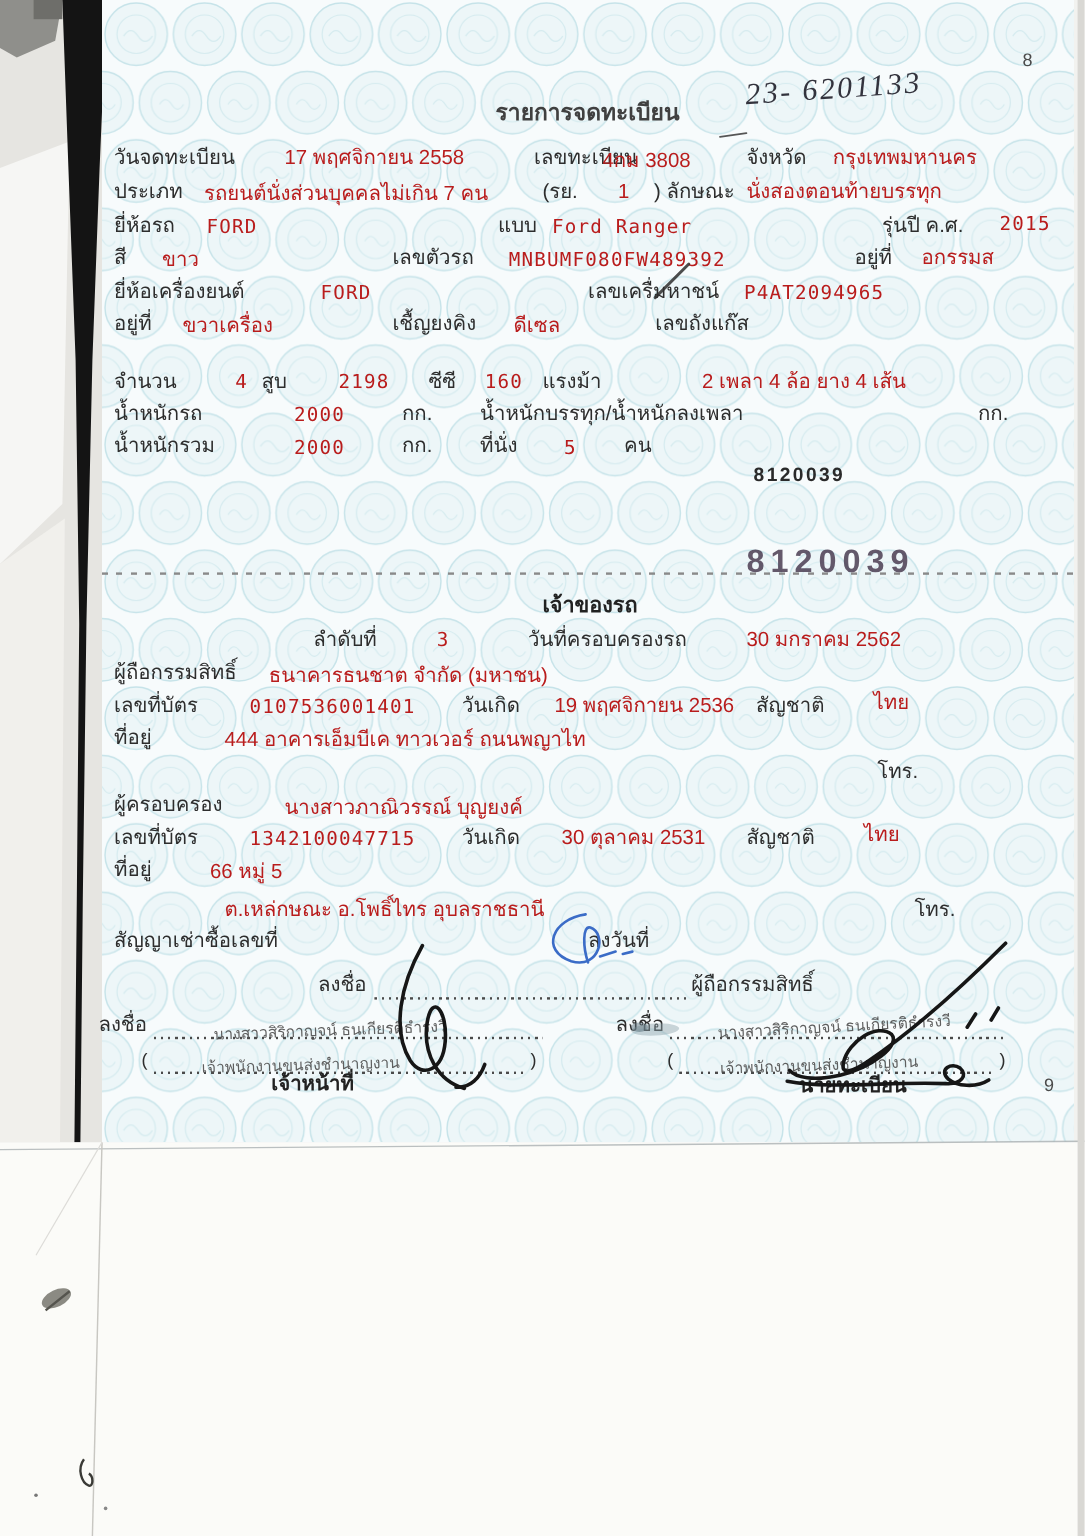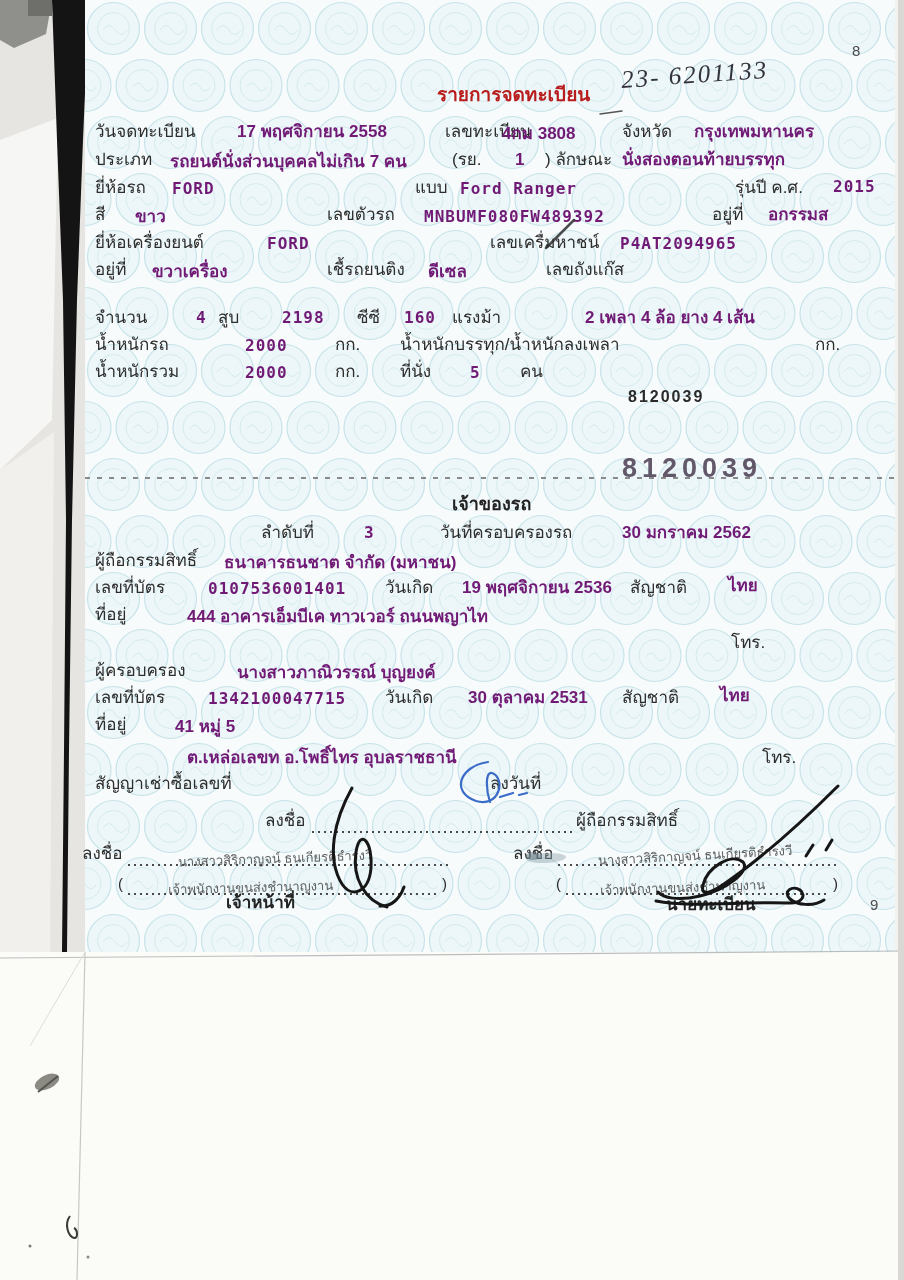--- a/index.html
+++ b/index.html
@@ -3,23 +3,23 @@
 <meta charset="utf-8">
 <style>
   html,body{margin:0;padding:0;}
   body{width:904px;height:1280px;background:#ffffff;font-family:"Liberation Sans","DejaVu Sans",sans-serif;}
   .scan{position:relative;width:904px;height:1280px;overflow:hidden;background:#f2f2ef;}
   .left-strip{position:absolute;left:0;top:0;width:86px;height:952px;background:#e6e5e1;}
   .doc{position:absolute;left:85px;top:0;width:810px;height:952px;background:#f7fbfc;overflow:hidden;}
   .bottom-sheet{position:absolute;left:0;top:952px;width:904px;height:328px;background:#fbfbf8;}
   .right-edge{position:absolute;right:0;top:0;width:6px;height:1280px;background:#d9d8d4;}
   .t{position:absolute;white-space:nowrap;font-size:17px;line-height:1.4;color:#2d2d2d;}
-  .v{font-weight:700;color:#701a75;}
+  .v{font-weight:400;color:#b91c1c;}
   .mono{font-family:"DejaVu Sans Mono","Liberation Mono",monospace;letter-spacing:1px;font-size:16px;}
-  .title{font-size:19px;font-weight:700;color:#b91c1c;margin-left:24px;}
+  .title{font-size:19px;font-weight:700;color:#404040;}
   .sect{font-size:18px;font-weight:700;color:#222;}
   .small{font-size:15px;}
   .pageno{font-size:15px;color:#4a4a4a;}
   .hand{font-size:25px;font-style:italic;letter-spacing:2px;color:#33333d;transform:rotate(-4deg);transform-origin:left top;font-family:"Liberation Serif","DejaVu Serif",serif;}
   .dots{position:absolute;height:2px;background:repeating-linear-gradient(90deg,#4a4a4a 0 2px,transparent 2px 6px);}
   .perf{position:absolute;left:85px;top:477px;width:810px;height:2px;background:repeating-linear-gradient(90deg,#8a8a8a 0 5px,transparent 5px 12px);}
   .perf-num{position:absolute;left:622px;top:452px;height:27px;overflow:hidden;}
   .perf-num span{font-size:27px;font-weight:700;letter-spacing:5px;color:#4a3d52;opacity:.85;line-height:1.2;}
   .docnum{font-size:16px;font-weight:700;letter-spacing:2px;color:#2a2a2a;}
   .stamp{position:absolute;font-size:13px;color:#4f4f4f;white-space:nowrap;opacity:.9;}
@@ -109,21 +109,21 @@
   <span class="t" style="left:712px;top:203px">อยู่ที่</span>
   <span class="t v" style="left:768px;top:203px">อกรรมส</span>
 
   <span class="t" style="left:95px;top:231px">ยี่ห้อเครื่องยนต์</span>
   <span class="t v mono" style="left:267px;top:233px">FORD</span>
   <span class="t" style="left:490px;top:231px">เลขเครื่มหาชน์</span>
   <span class="t v mono" style="left:620px;top:233px">P4AT2094965</span>
 
   <span class="t" style="left:95px;top:258px">อยู่ที่</span>
   <span class="t v" style="left:152px;top:260px">ขวาเครื่อง</span>
-  <span class="t" style="left:327px;top:258px">เชื้รถยนติง</span>
+  <span class="t" style="left:327px;top:258px">เชื้ญยงคิง</span>
   <span class="t v" style="left:428px;top:260px">ดีเซล</span>
   <span class="t" style="left:546px;top:258px">เลขถังแก๊ส</span>
 
   <span class="t" style="left:95px;top:306px">จำนวน</span>
   <span class="t v mono" style="left:196px;top:307px">4</span>
   <span class="t" style="left:218px;top:306px">สูบ</span>
   <span class="t v mono" style="left:282px;top:307px">2198</span>
   <span class="t" style="left:357px;top:306px">ซีซี</span>
   <span class="t v mono" style="left:404px;top:307px">160</span>
   <span class="t" style="left:452px;top:306px">แรงม้า</span>
@@ -171,22 +171,22 @@
   <span class="t v" style="left:237px;top:661px">นางสาวภาณิวรรณ์ บุญยงค์</span>
 
   <span class="t" style="left:95px;top:686px">เลขที่บัตร</span>
   <span class="t v mono" style="left:208px;top:688px">1342100047715</span>
   <span class="t" style="left:385px;top:686px">วันเกิด</span>
   <span class="t v" style="left:468px;top:686px">30 ตุลาคม 2531</span>
   <span class="t" style="left:622px;top:686px">สัญชาติ</span>
   <span class="t v" style="left:720px;top:684px">ไทย</span>
 
   <span class="t" style="left:95px;top:713px">ที่อยู่</span>
-  <span class="t v" style="left:175px;top:715px">41 หมู่ 5</span>
-  <span class="t v" style="left:187px;top:746px">ต.เหล่อเลขท อ.โพธิ์ไทร อุบลราชธานี</span>
+  <span class="t v" style="left:175px;top:715px">66 หมู่ 5</span>
+  <span class="t v" style="left:187px;top:746px">ต.เหล่กษณะ อ.โพธิ์ไทร อุบลราชธานี</span>
   <span class="t" style="left:762px;top:746px">โทร.</span>
 
   <span class="t" style="left:95px;top:772px">สัญญาเช่าซื้อเลขที่</span>
   <span class="t" style="left:490px;top:772px">ลงวันที่</span>
 
   <span class="t" style="left:265px;top:809px">ลงชื่อ</span>
   <div class="dots" style="left:312px;top:831px;width:262px"></div>
   <span class="t" style="left:576px;top:809px">ผู้ถือกรรมสิทธิ์</span>
 
   <span class="t" style="left:82px;top:842px">ลงชื่อ</span>

